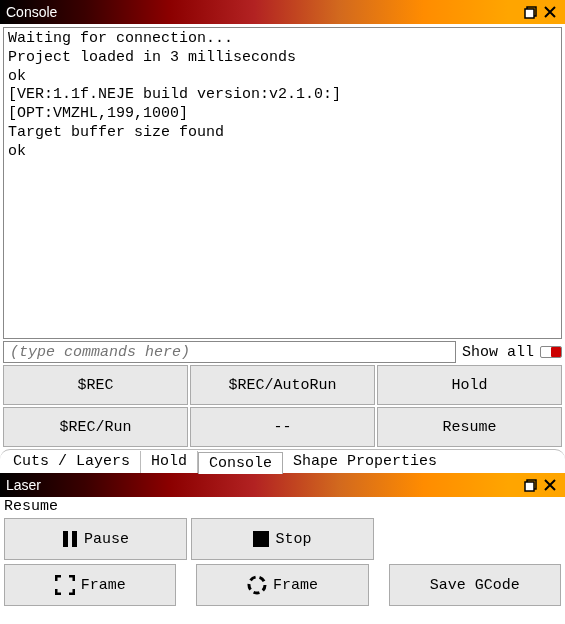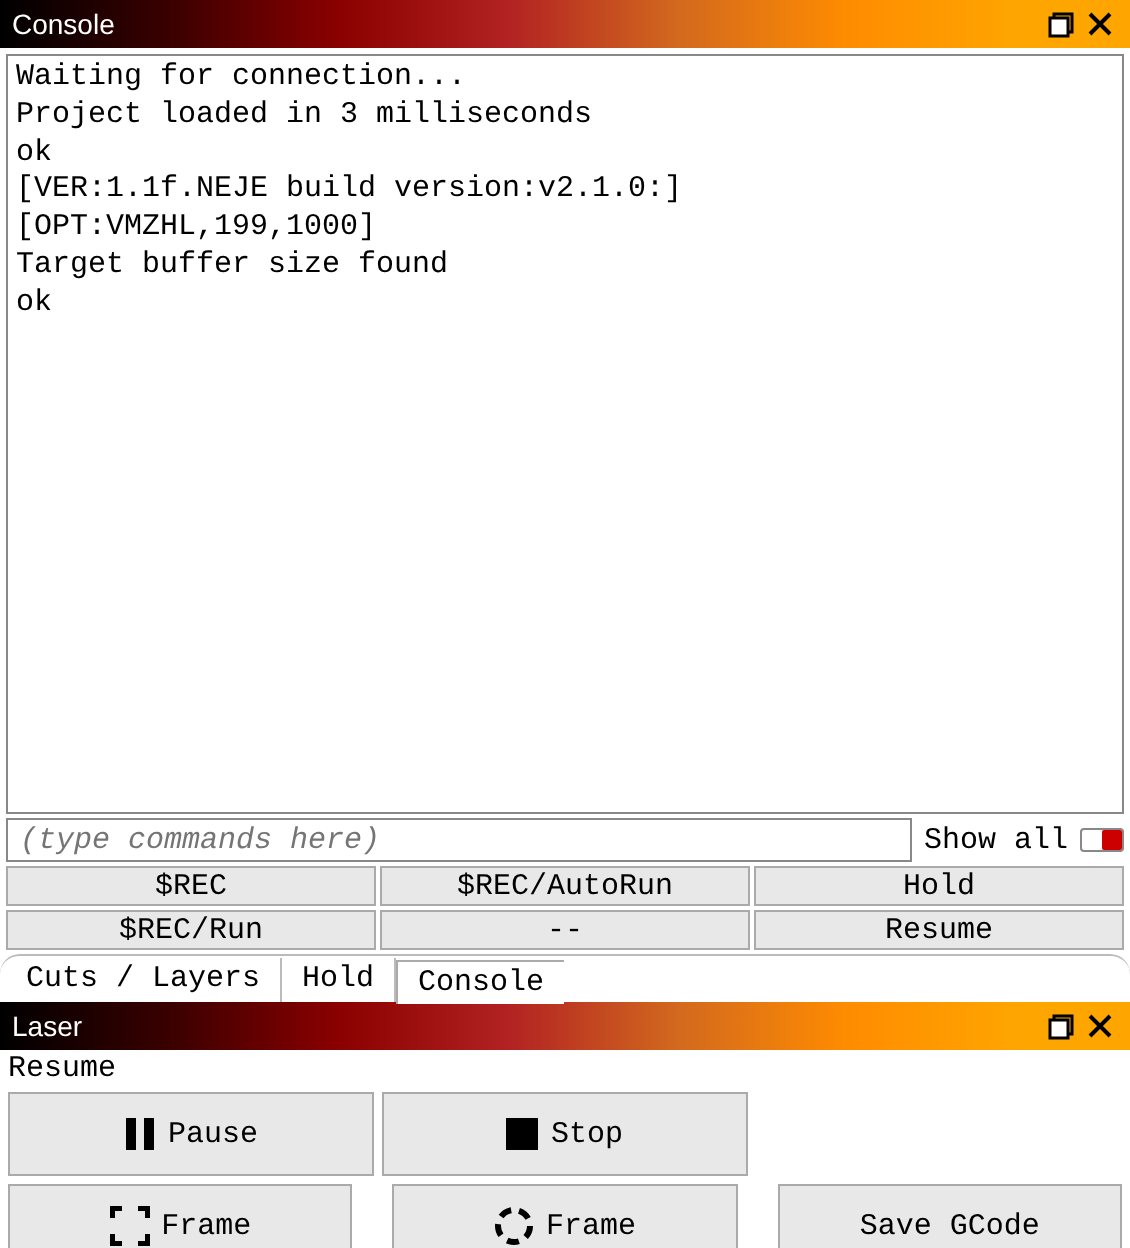--- a/index.html
+++ b/index.html
@@ -30,21 +30,21 @@
     align-items: center;
     justify-content: center;
     margin-left: 2px;
     cursor: pointer;
   }
   .hdr-icon svg { display: block; }
   
   .console-output {
     border: 1px solid #888;
     margin: 3px 3px 2px 3px;
-    height: 380px;
+    height: 312px;
     padding: 2px 4px;
     font-family: "Courier New", monospace;
     font-size: 15px;
     line-height: 1.25;
     white-space: pre;
     overflow: hidden;
     background: #fff;
   }
   
   .cmd-row {
@@ -87,21 +87,21 @@
     border-radius: 1px;
   }
   
   .btn-grid {
     display: grid;
     grid-template-columns: 1fr 1fr 1fr;
     gap: 2px;
     padding: 0 3px 2px 3px;
   }
   .btn {
-    height: 20px;
+    height: 40px;
     background: #e8e8e8;
     border: 1px solid #aaa;
     display: flex;
     align-items: center;
     justify-content: center;
     font-family: "Courier New", monospace;
     font-size: 15px;
     cursor: pointer;
   }
   
@@ -205,20 +205,21 @@
   <div class="btn">Hold</div>
   <div class="btn">$REC/Run</div>
   <div class="btn">--</div>
   <div class="btn">Resume</div>
 </div>
 
 <div class="tabs">
   <div class="tab">Cuts / Layers</div>
   <div class="tab">Hold</div>
   <div class="tab active">Console</div>
+  <div class="tab">Shape Properties</div>
 </div>
 
 <div class="panel-header">
   <span class="panel-title">Laser</span>
   <span class="hdr-icon">
     <svg width="13" height="13">
         <rect x="3" y="1" width="9" height="9" fill="none" stroke="#000" stroke-width="1.5"></rect>
         <rect x="1" y="3" width="9" height="9" fill="#fff" stroke="#000" stroke-width="1.5"></rect>
       </svg>
   </span>

